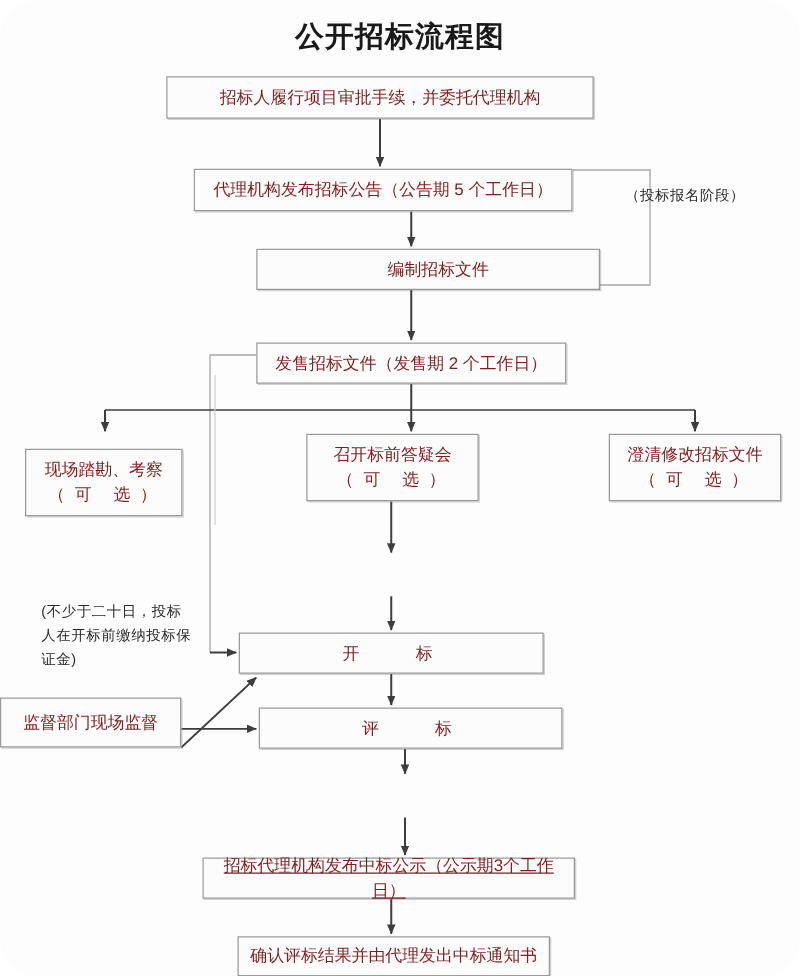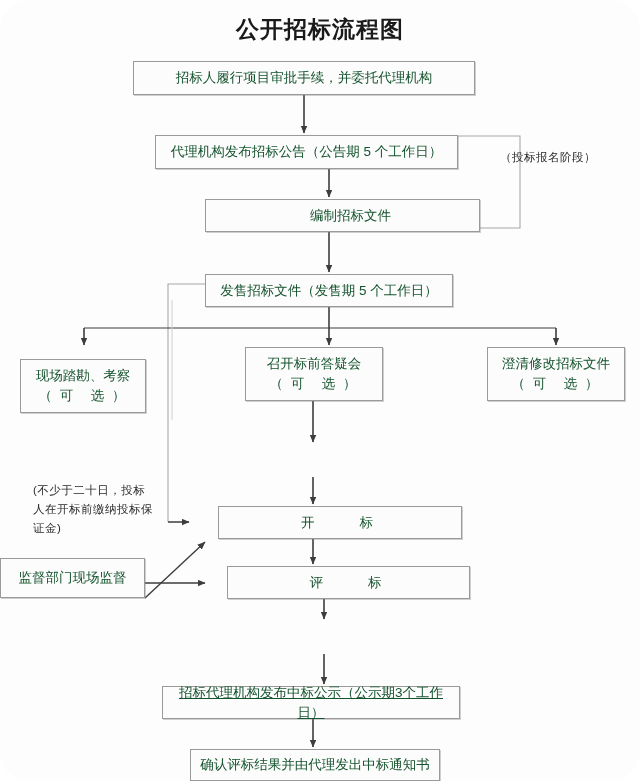--- a/index.html
+++ b/index.html
@@ -36,21 +36,21 @@
     font-weight: bold;
     color: #1a1a1a;
     letter-spacing: 1px;
     font-family: "Liberation Serif", "DejaVu Serif", serif;
   }
   .node {
     position: absolute;
     box-sizing: border-box;
     border: 1px solid #9a9a9a;
     background: #fcfcfc;
-    color: #14532d;
+    color: #7f1d1d;
     display: flex;
     flex-direction: column;
     align-items: center;
     justify-content: center;
     text-align: center;
     font-size: 13.5px;
     line-height: 1.45;
     padding: 2px 4px;
     box-shadow: 1px 1px 0 rgba(120,120,120,0.35);
   }
@@ -136,48 +136,48 @@
 
   <div class="node" style="left:155px; top:135px; width:303px; height:34px;">
     <span>代理机构发布招标公告（公告期 5 个工作日）</span>
   </div>
 
   <div class="node" style="left:205px; top:199px; width:275px; height:33px;padding-left:20px;">
     <span>编制招标文件</span>
   </div>
 
   <div class="node" style="left:205px; top:274px; width:248px; height:33px;">
-    <span>发售招标文件（发售期 5 个工作日）</span>
+    <span>发售招标文件（发售期 2 个工作日）</span>
   </div>
 
   <div class="node" style="left:20px; top:347px; width:126px; height:54px;margin-top:12px;">
     <span>现场踏勘、考察</span>
     <span class="line2">（ 可　选 ）</span>
   </div>
 
   <div class="node" style="left:245px; top:347px; width:138px; height:54px;">
     <span>召开标前答疑会</span>
     <span class="line2">（ 可　选 ）</span>
   </div>
 
   <div class="node" style="left:487px; top:347px; width:138px; height:54px;">
     <span>澄清修改招标文件</span>
     <span class="line2">（ 可　选 ）</span>
   </div>
 
 
-  <div class="node spaced" style="left:191px; top:506px; width:244px; height:33px;margin-left:27px;">
+  <div class="node spaced" style="left:191px; top:506px; width:244px; height:33px;">
     <span>开　　标</span>
   </div>
 
   <div class="node" style="left:0px; top:558px; width:145px; height:40px;">
     <span>监督部门现场监督</span>
   </div>
 
-  <div class="node spaced" style="left:207px; top:566px; width:243px; height:33px;margin-left:20px;">
+  <div class="node spaced" style="left:207px; top:566px; width:243px; height:33px;">
     <span>评　　标</span>
   </div>
 
 
   <div class="node" style="left:162px; top:686px; width:298px; height:33px;text-decoration:underline;">
     <span>招标代理机构发布中标公示（公示期3个工作日）</span>
   </div>
 
   <div class="node" style="left:190px; top:749px; width:250px; height:32px;">
     <span>确认评标结果并由代理发出中标通知书</span>

